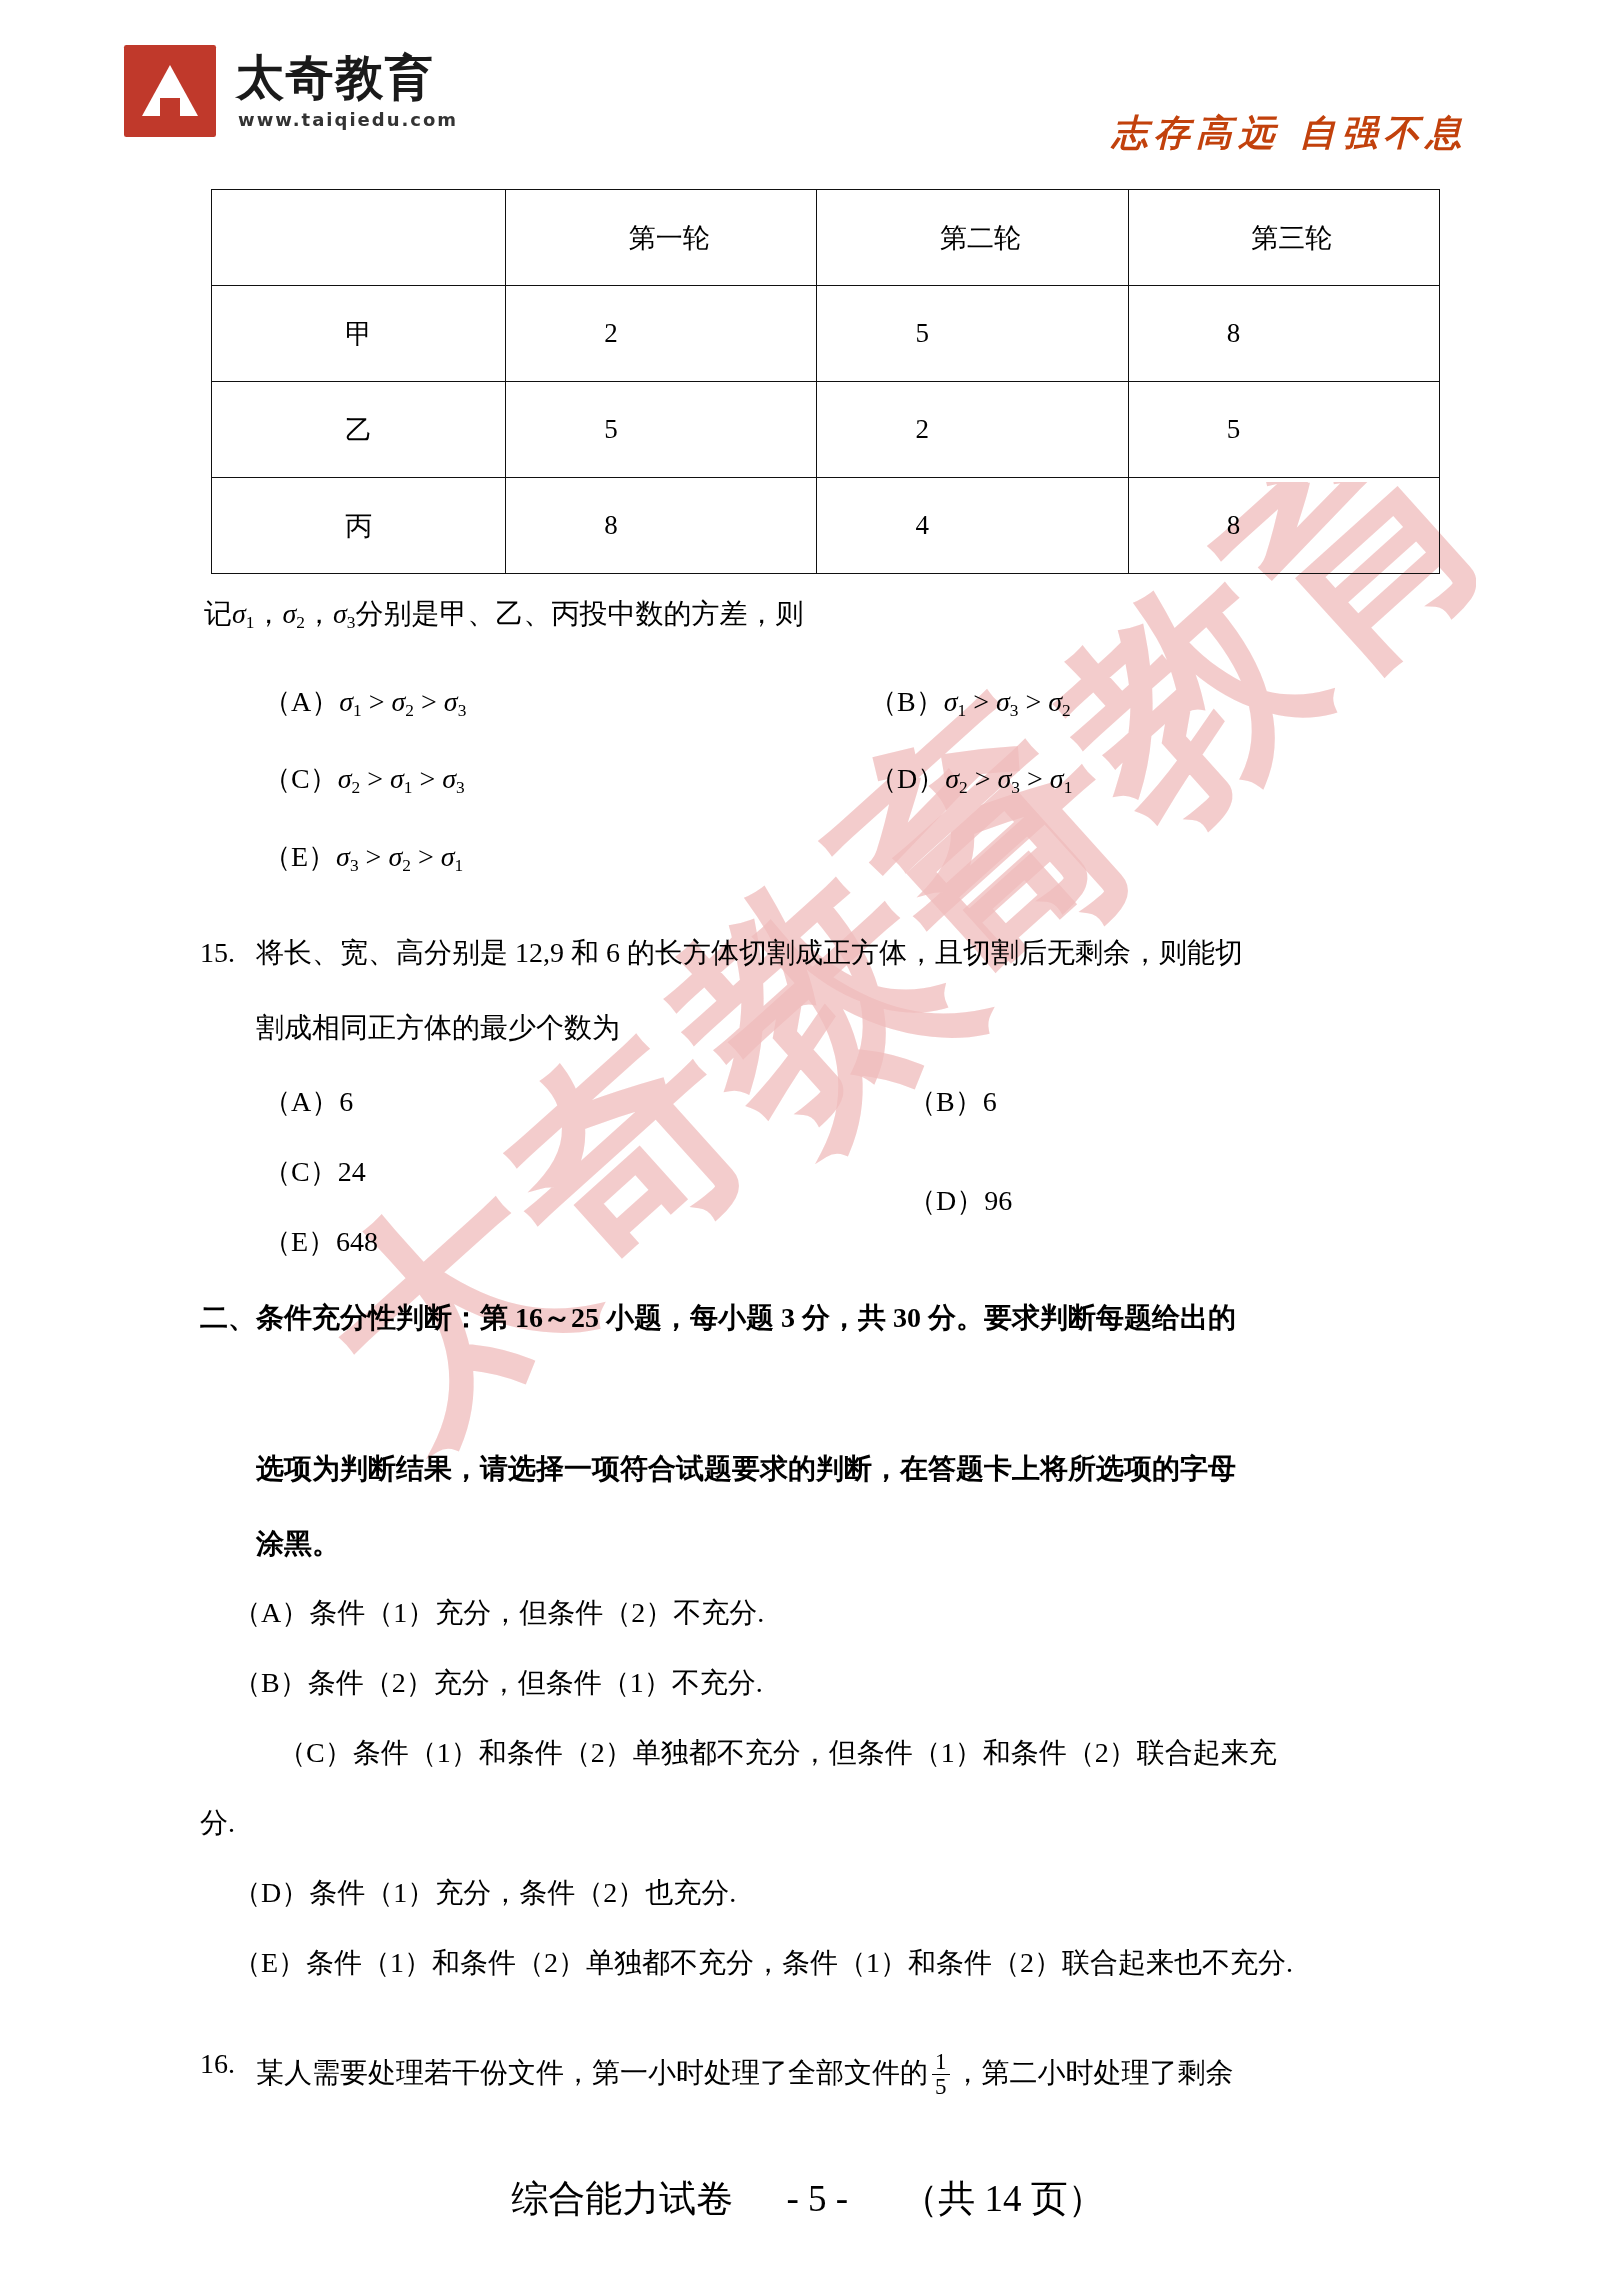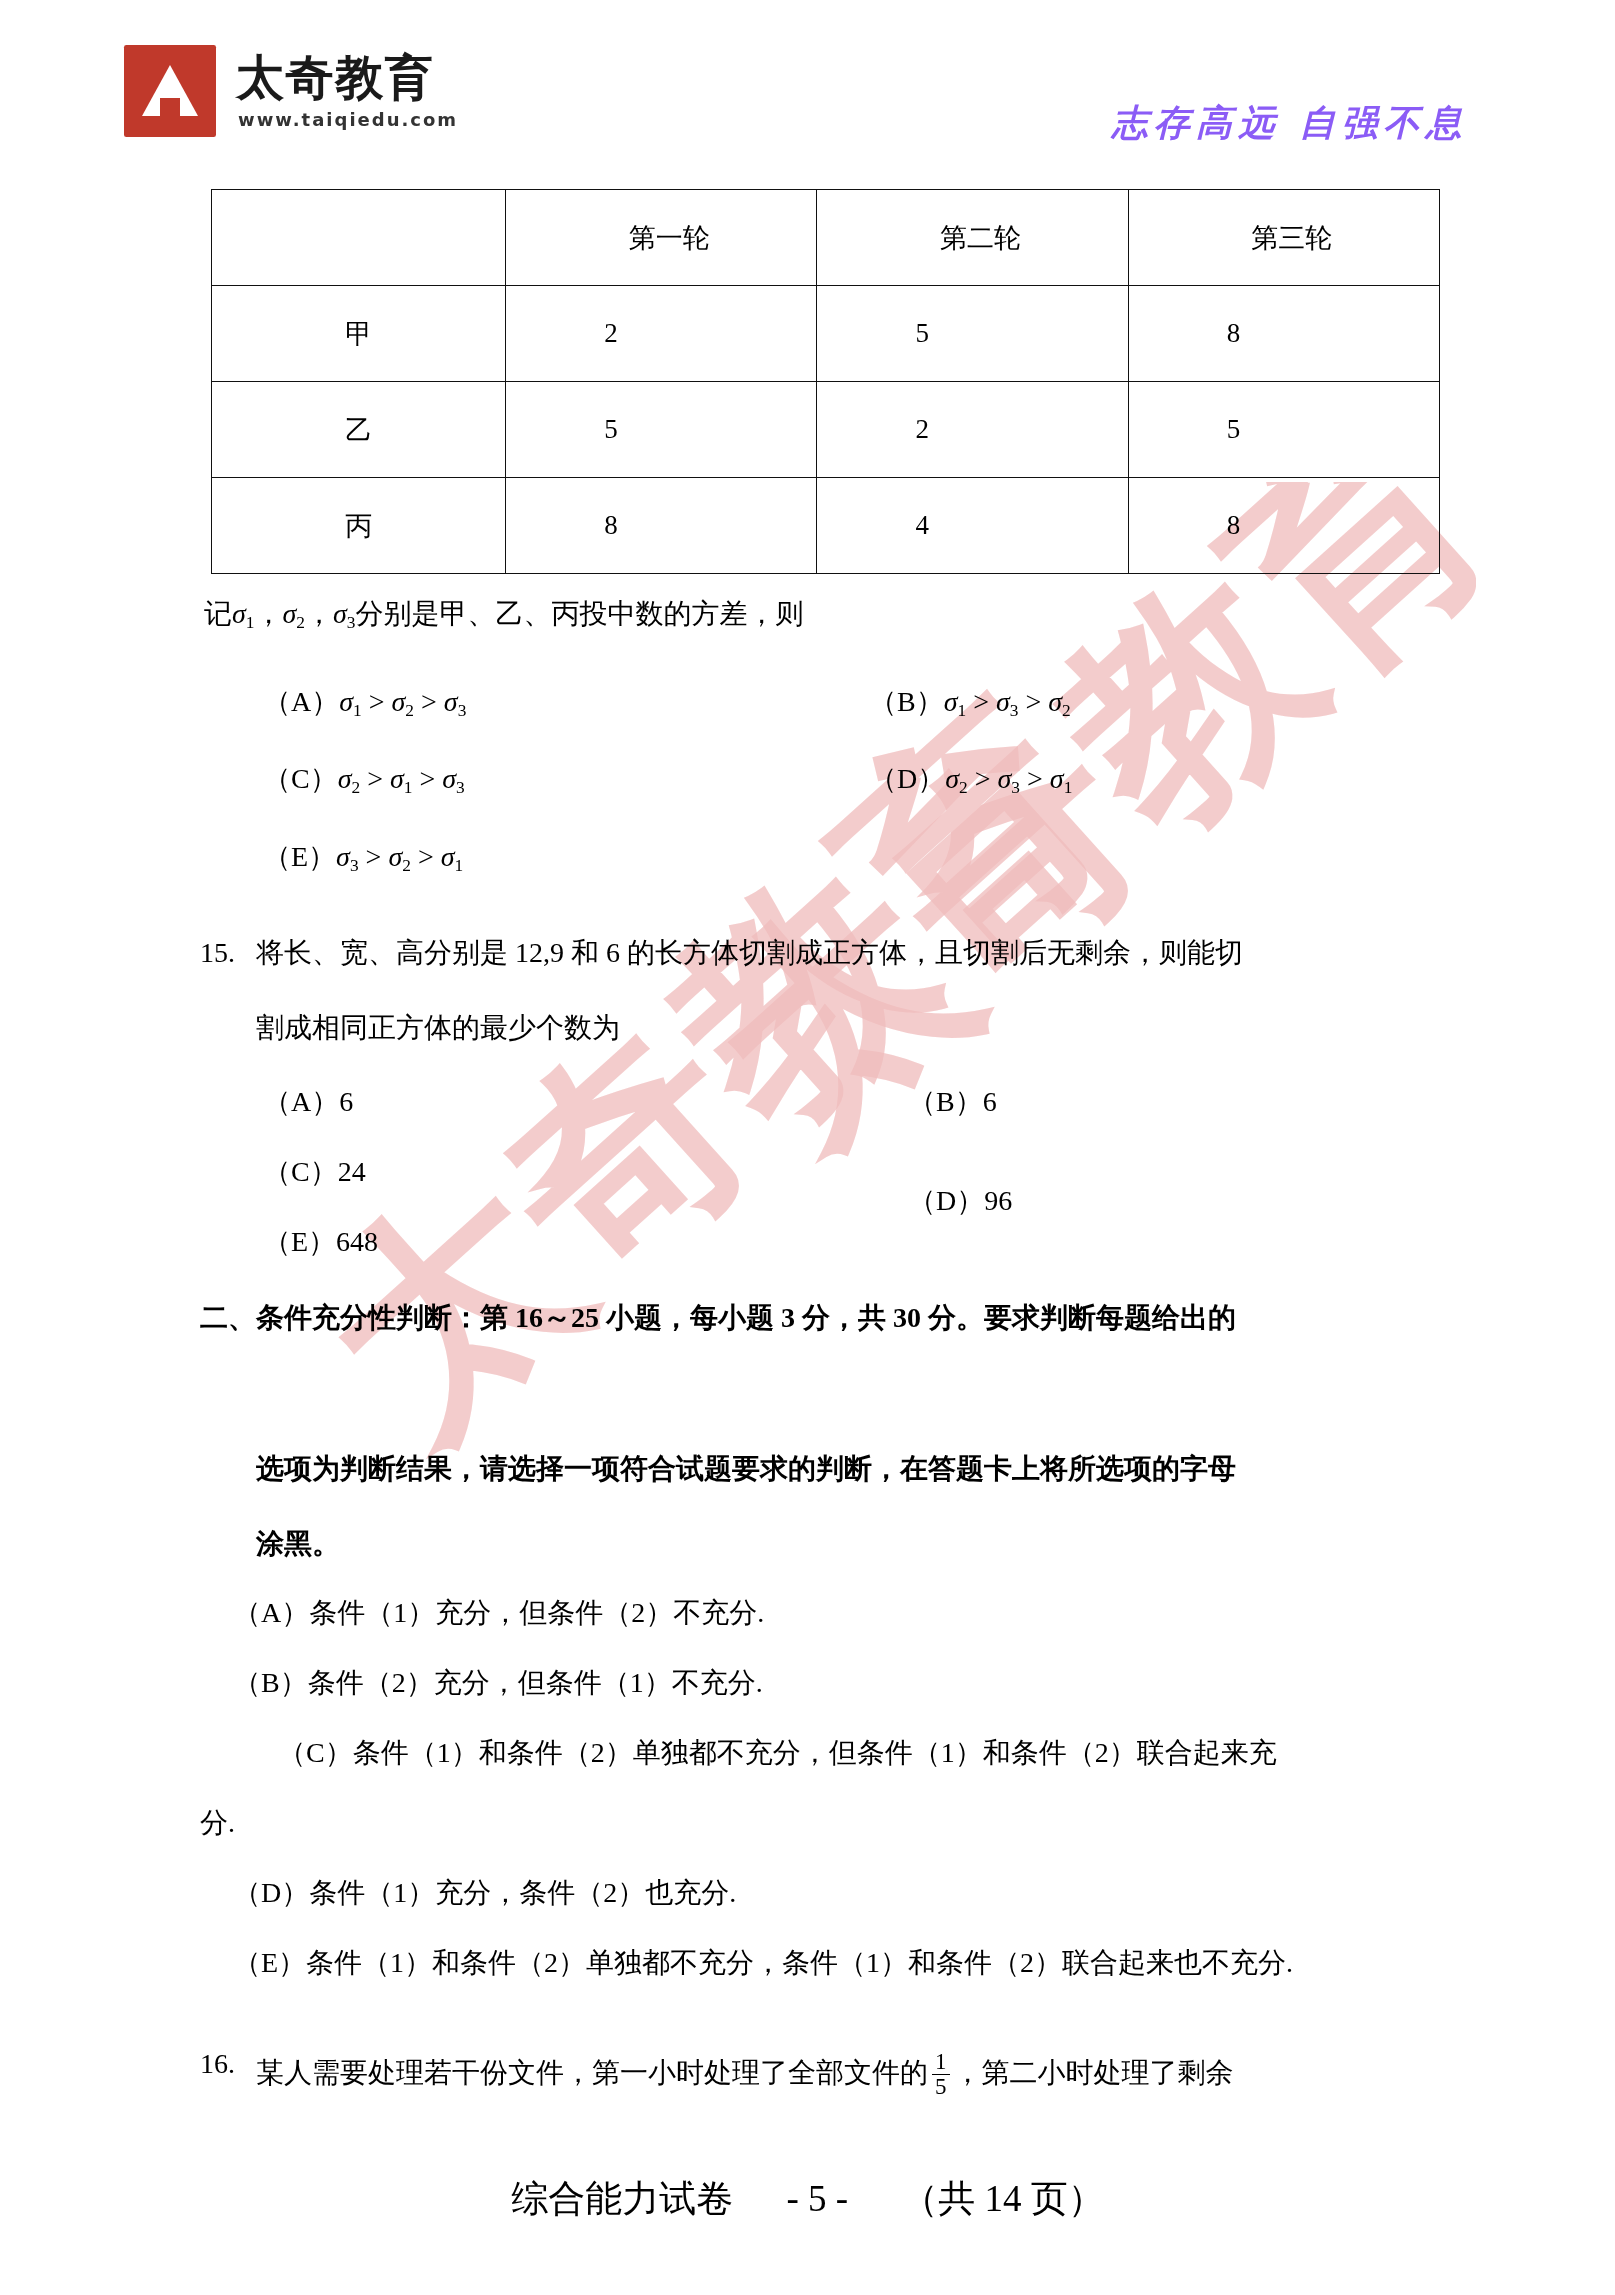--- a/index.html
+++ b/index.html
@@ -114,26 +114,26 @@
     font-size: 18px;
     font-weight: bold;
     color: #333333;
     letter-spacing: 2px;
     margin-top: 6.2px;
     margin-left: 2px;
   }
   .slogan {
     position: absolute;
     right: 148px;
-    top: 99px;
+    top: 109px;
     font-family: "DejaVu Sans", serif;
     font-size: 36px;
     font-weight: bold;
     font-style: italic;
-    color: #8b5cf6;
+    color: #c2410c;
     letter-spacing: 6.2px;
     white-space: nowrap;
   }
 
   
   .data-table {
     position: absolute;
     left: 211px;
     top: 189px;
     width: 1229px;

